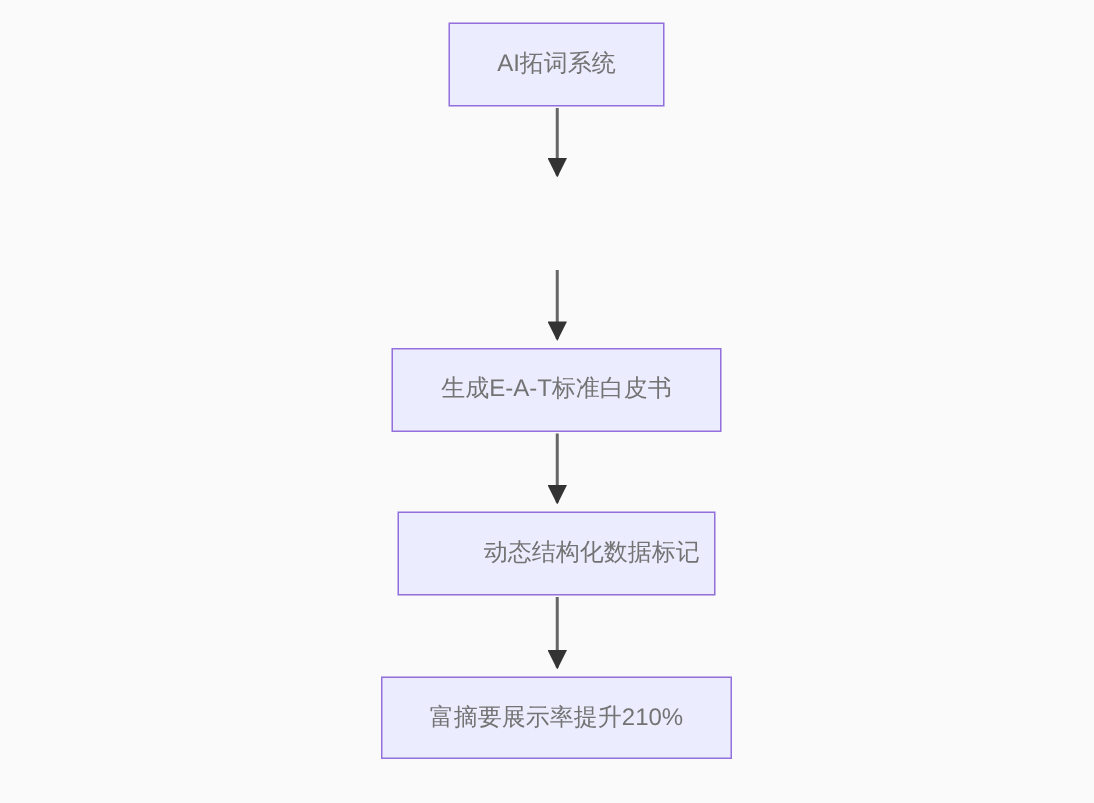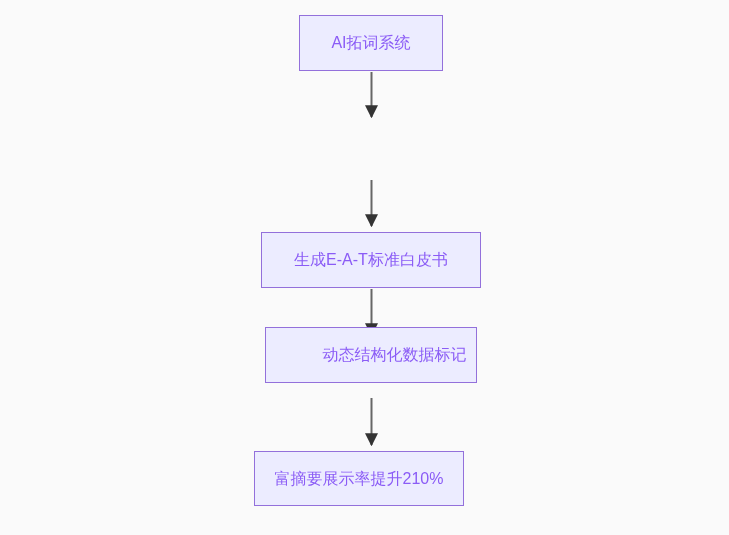--- a/index.html
+++ b/index.html
@@ -20,34 +20,34 @@
     left: 0;
     top: 0;
     width: 729px;
     height: 535px;
   }
   .flow-node {
     position: absolute;
     box-sizing: border-box;
     background: #ECECFF;
     border: 1px solid #9370DB;
-    color: #8b5cf6;
+    color: #737373;
     font-size: 16px;
     line-height: 1.2;
     display: flex;
     align-items: center;
     justify-content: center;
     text-align: center;
     white-space: nowrap;
   }
   .n1 { left: 299px; top: 15px;  width: 144px; height: 56px; }
   .n2 { left: 275px; top: 123px; width: 194px; height: 56px; }
   .n3 { left: 261px; top: 232px; width: 220px; height: 56px; }
-  .n4 { left: 265px; top: 327px; width: 212px; height: 56px; padding-left: 47px; }
-  .n5 { left: 254px; top: 451px; width: 210px; height: 55px; }
+  .n4 { left: 265px; top: 341px; width: 212px; height: 56px; padding-left: 47px; }
+  .n5 { left: 254px; top: 451px; width: 234px; height: 55px; }
 </style>
 </head>
 <body>
 
 <div class="canvas">
 
   <svg class="edges-layer" width="729" height="535" viewBox="0 0 729 535" xmlns="http://www.w3.org/2000/svg">
     <defs>
       <marker id="arrowhead" viewBox="0 0 10 10" refX="9" refY="5" markerWidth="6.5" markerHeight="6.5" orient="auto-start-reverse">
         <path d="M0,0 L10,5 L0,10 z" fill="#333333"></path>

